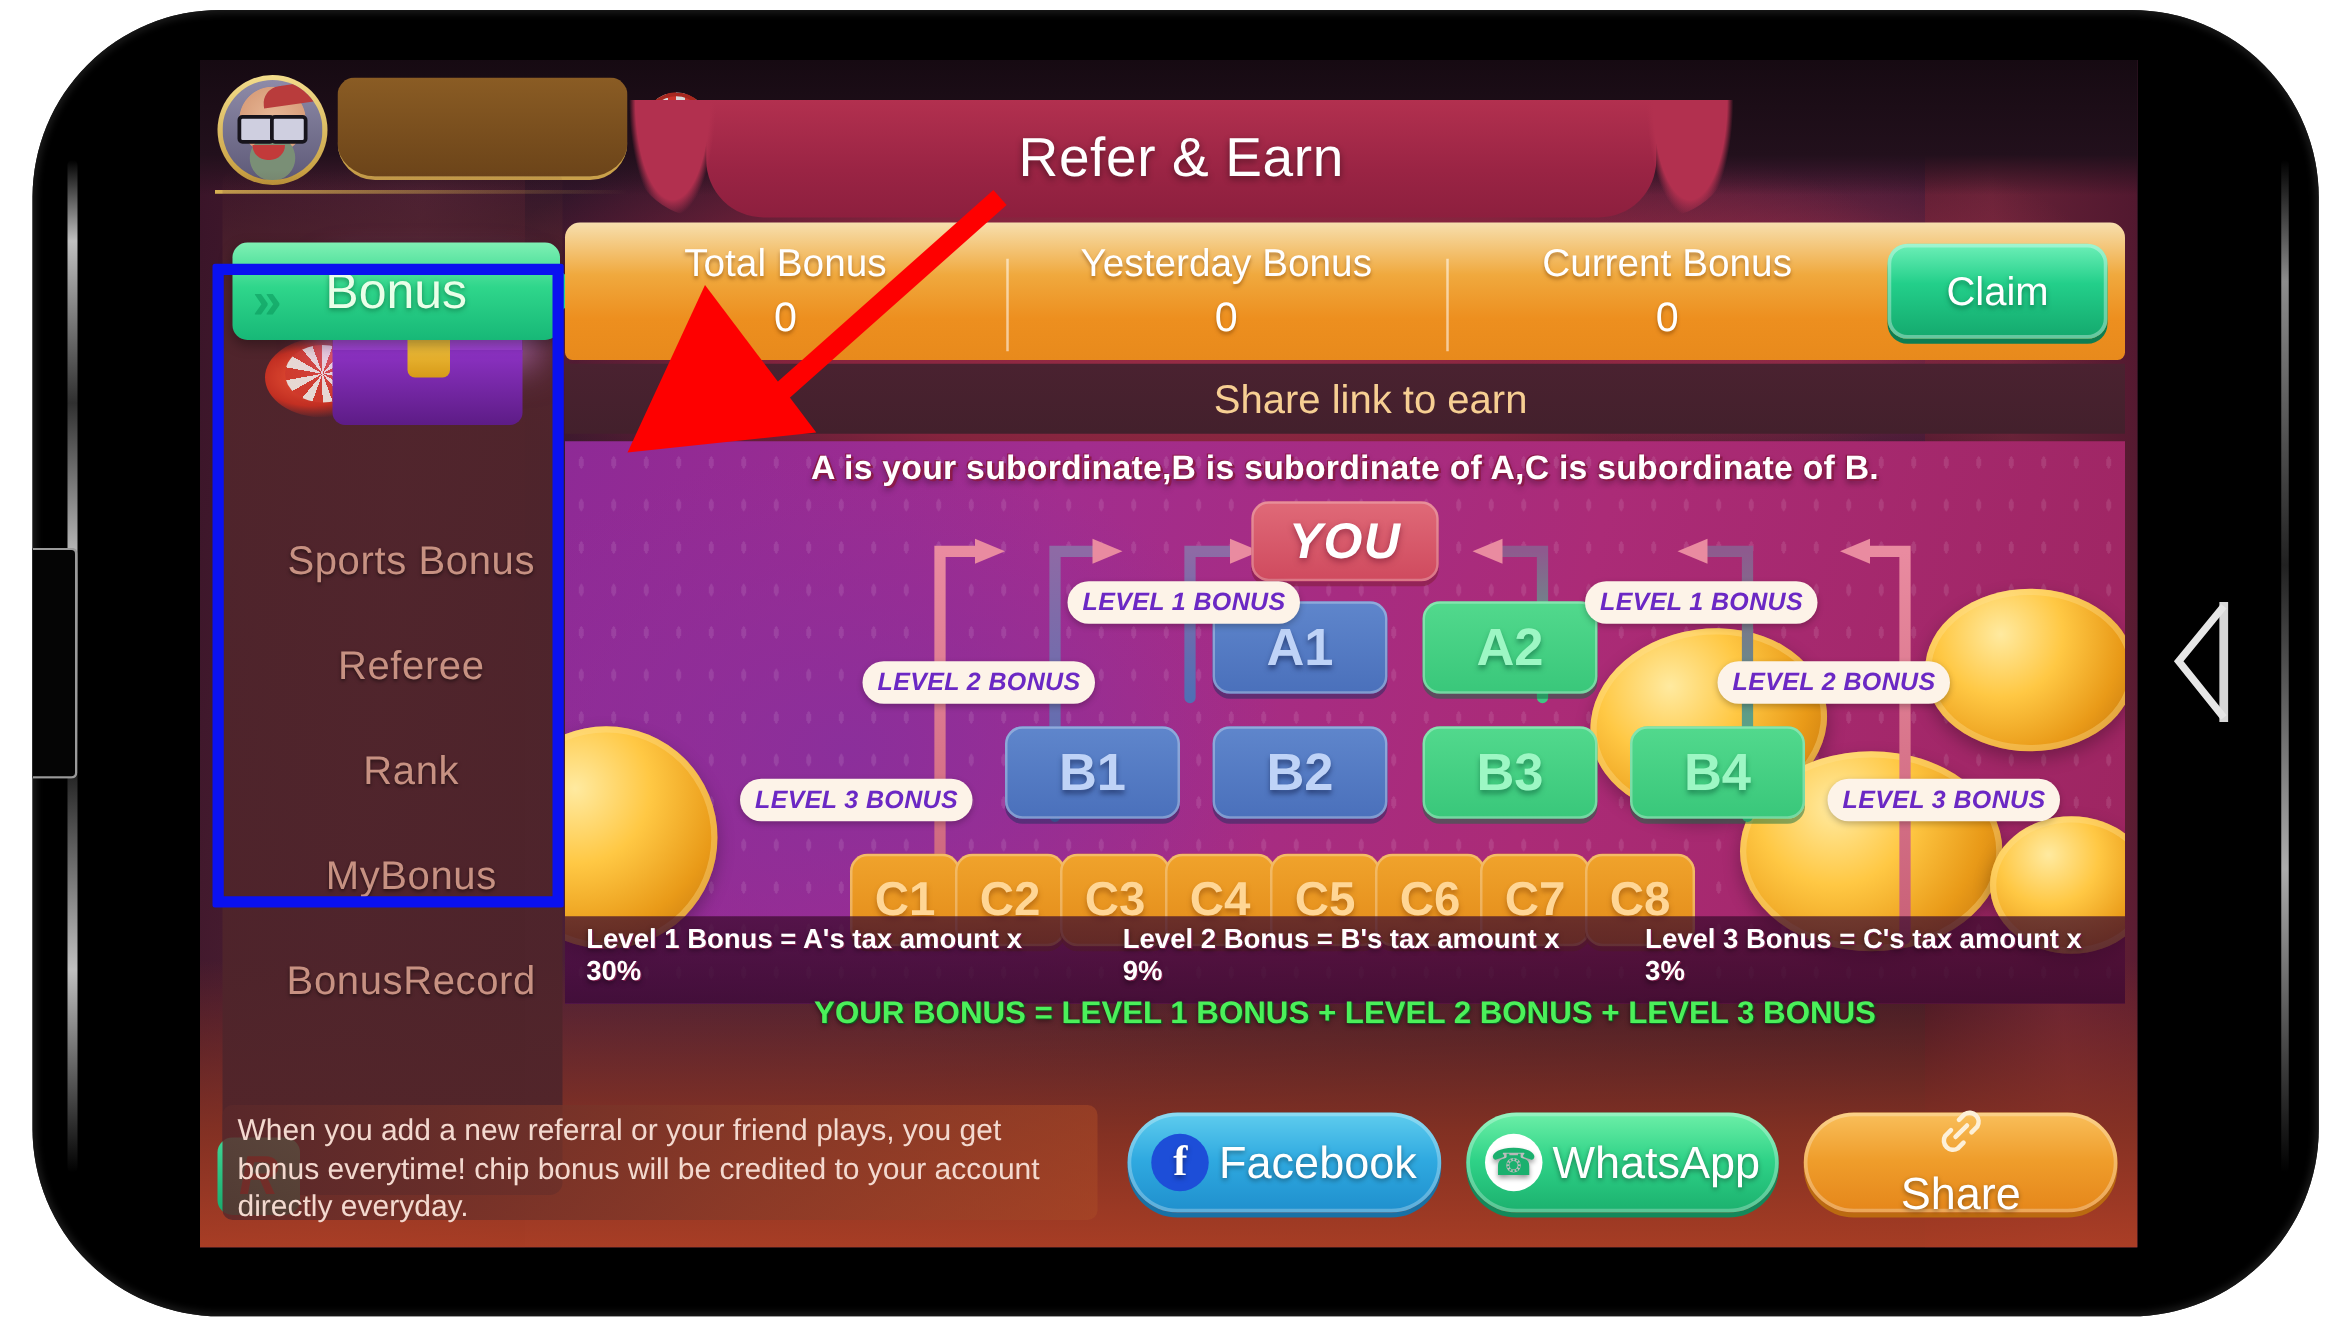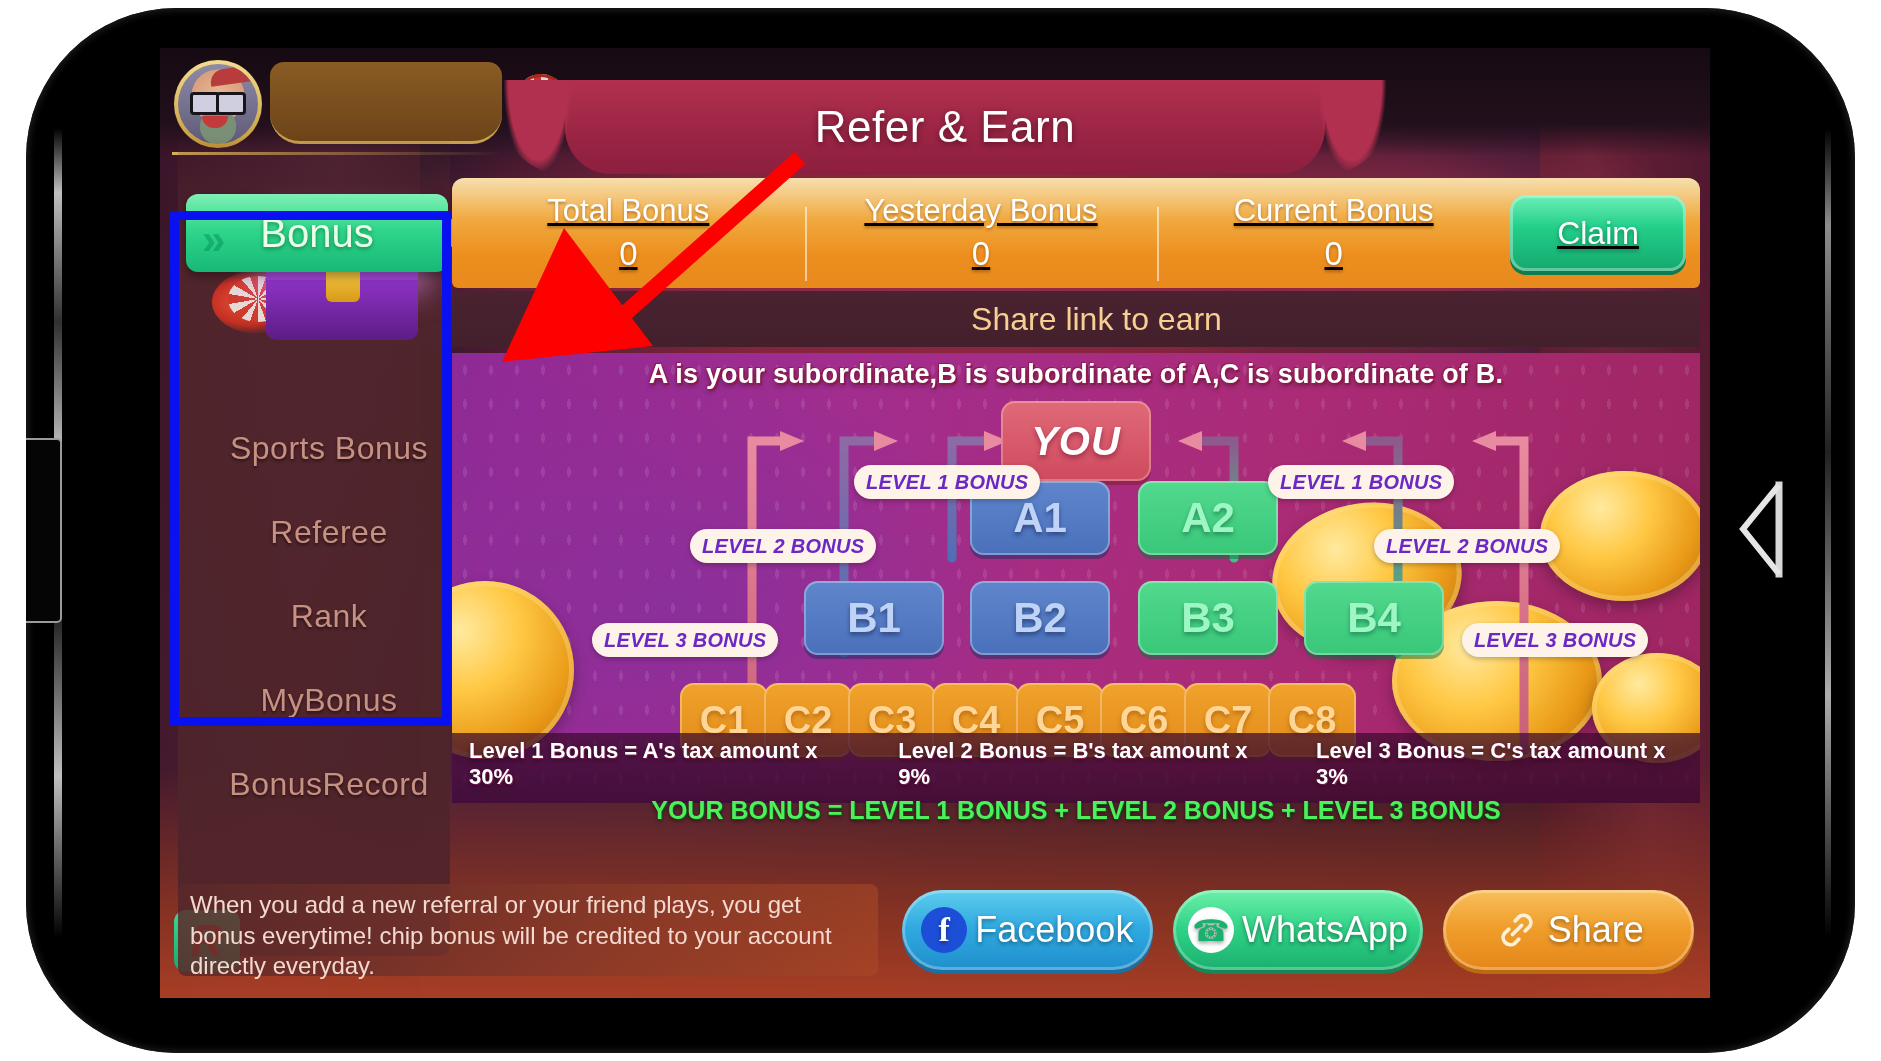--- a/index.html
+++ b/index.html
@@ -256,21 +256,21 @@
   }
 
   
   .main {
     position: absolute; left: 292px; top: 130px; width: 1248px; height: 700px;
   }
   .stats-bar {
     position:absolute; left: 0; top: 0; width: 1248px; height: 110px;
     background: linear-gradient(180deg, #f7dfae 0%, #f0a93e 38%, #ed8f1f 70%, #e88a1c 100%);
     border-radius: 12px 12px 6px 6px;
-    display:flex; align-items:center;text-decoration:underline;
+    display:flex; align-items:center;
   }
   .stat {
     flex: 1; text-align:center; position:relative;
     color:#ffffff;
   }
   .stat + .stat:before {
     content:''; position:absolute; left:0; top: 14px; width:2px; height:74px;
     background: rgba(255,255,255,.55);
   }
   .stat .lbl { font-size: 31px; text-shadow: 0 2px 3px rgba(120,60,0,.5); }
@@ -321,21 +321,21 @@
     text-shadow: 2px 2px 0 #8c1a4a, -1px -1px 0 #8c1a4a, 0 3px 5px rgba(0,0,0,.4);
     letter-spacing: .2px;
   }
 
   .node {
     position:absolute; display:flex; align-items:center; justify-content:center;
     border-radius: 14px; font-weight: bold;
     font-family:"Liberation Sans", sans-serif;
   }
   .node.you {
-    width: 150px; height: 80px; left: 549px; top: 48px;
+    width: 150px; height: 64px; left: 549px; top: 48px;
     background: linear-gradient(180deg,#e06a78 0%, #cf4a5e 100%);
     box-shadow: 0 4px 0 rgba(130,30,55,.55), 0 0 0 2px rgba(255,255,255,.25) inset;
     color:#ffffff; font-size: 40px; font-style: italic; letter-spacing:1px;
     text-shadow: 0 3px 5px rgba(100,10,40,.5);
   }
   .node.a {
     width: 140px; height: 74px; font-size: 42px;
   }
   .node.blue {
     background: linear-gradient(180deg,#5f86cc 0%, #4a70bb 100%);
@@ -409,21 +409,21 @@
     border-radius: 40px;
     color:#ffffff; font-size: 36px;
     text-shadow: 0 2px 4px rgba(0,0,0,.4);
     position:relative;
   }
   .sbtn.fb { background: linear-gradient(180deg,#5fcdee 0%, #2fa9e0 48%, #1f8fcd 100%);
              box-shadow: 0 4px 0 #1871a5, 0 0 0 3px rgba(255,255,255,.28) inset; }
   .sbtn.wa { background: linear-gradient(180deg,#6df0a8 0%, #2fd287 48%, #1bb06e 100%);
              box-shadow: 0 4px 0 #13885a, 0 0 0 3px rgba(255,255,255,.28) inset; }
   .sbtn.sh { background: linear-gradient(180deg,#f9bf5b 0%, #ef9d2b 48%, #e5861a 100%);
-             box-shadow: 0 4px 0 #bb6a10, 0 0 0 3px rgba(255,255,255,.28) inset; }
+             box-shadow: 0 4px 0 #bb6a10, 0 0 0 3px rgba(255,255,255,.28) inset; flex-direction: column; }
   .fb-glyph {
     width: 46px; height: 46px; border-radius:50%; background:#1d4ed8;
     display:flex; align-items:center; justify-content:center;
     color:#fff; font-size: 34px; font-weight:bold; font-family:"Liberation Serif", serif;
   }
   .wa-glyph {
     width: 46px; height: 46px; border-radius:50%; background:#ffffff;
     display:flex; align-items:center; justify-content:center;
     color:#1bb06e; font-size: 30px;
   }

